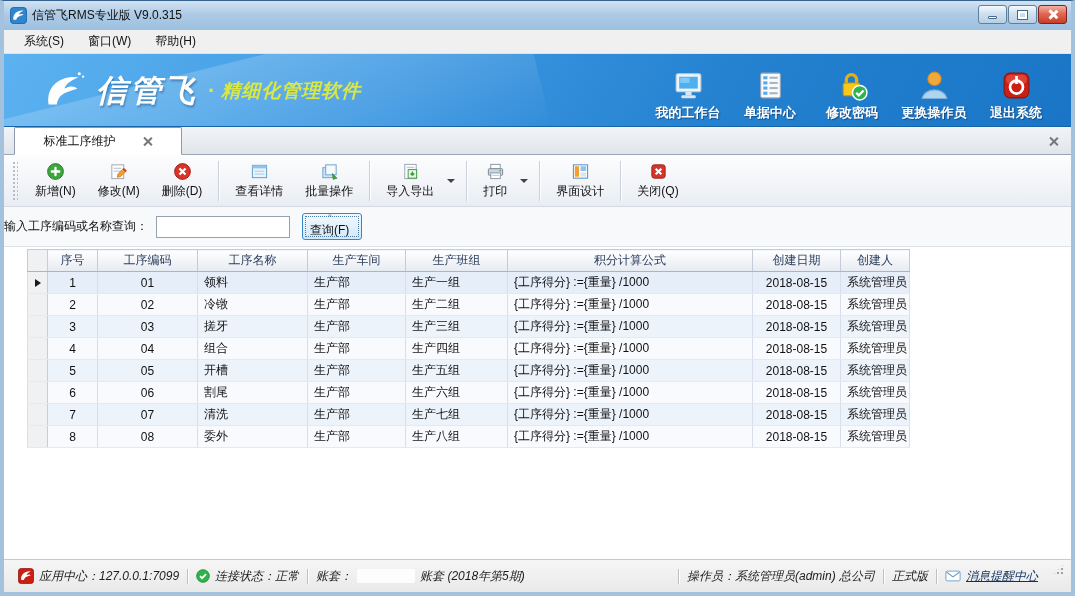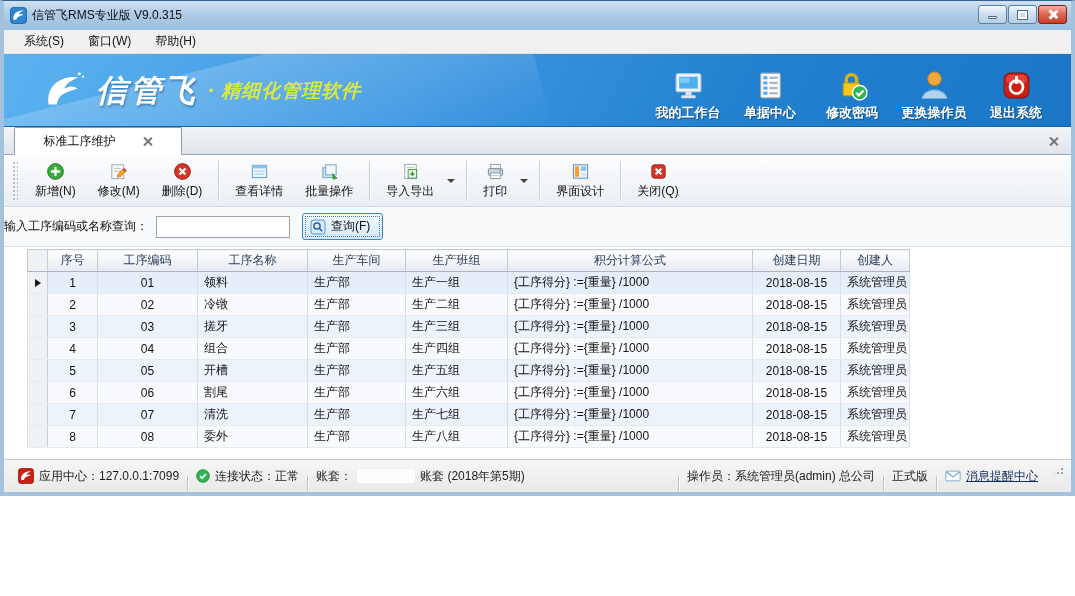--- a/index.html
+++ b/index.html
@@ -1,18 +1,18 @@
 <!DOCTYPE html>
 <html><head>
 <meta charset="utf-8">
 <style>
   * { margin:0; padding:0; box-sizing:border-box; }
   html,body { width:1075px; height:596px; overflow:hidden; background:#fff;
     font-family:"Liberation Sans","DejaVu Sans",sans-serif; }
-  .window { width:1075px; height:496px; display:flex; flex-direction:column;
+  .window { width:1075px; height:596px; display:flex; flex-direction:column;
     border-left:4px solid #a4c2de; border-right:4px solid #a4c2de; border-bottom:4px solid #a4c2de;
     border-top:1px solid #35618e; background:#a3a3a3; }
 
   
   .titlebar { height:29px; flex:none; display:flex; align-items:center; padding:0 6px;
     background:linear-gradient(#d2e2f2,#aecbe6 45%,#9cc0e0); position:relative; }
   .titlebar .appico { width:17px; height:17px; margin-right:5px; }
   .titlebar .ttl { font-size:12px; color:#111; }
   .winbtns { position:absolute; right:4px; top:4px; display:flex; gap:1px; }
   .wbtn { width:29px; height:19px; border-radius:3px; display:flex; align-items:center; justify-content:center;
@@ -76,21 +76,21 @@
   .tb-drop i { width:0; height:0; border-left:4px solid transparent; border-right:4px solid transparent;
     border-top:4px solid #444; }
 
   
   .searchrow { height:40px; flex:none; background:#f7f9fb; border-bottom:1px solid #dde3ea;
     display:flex; align-items:center; }
   .search-label { font-size:12px; color:#111; margin-right:8px; }
   .search-input { width:134px; height:22px; border:1px solid #98a2ac; background:#fff; font-size:12px; padding:0 4px; }
   .query-btn { margin-left:12px; height:27px; display:flex; align-items:center; gap:5px; padding:0 12px 0 7px;
     border:1px solid #3a84c8; border-radius:3px; background:linear-gradient(#f2f9fe,#d2e8f8);
-    outline:1px dotted #4a7aa8; outline-offset:-4px; font-size:12px; color:#111; cursor:pointer; }
+    outline:1px dotted #4a7aa8; outline-offset:-4px; font-size:12px; color:#111; cursor:pointer;flex-direction:column; }
   .query-btn svg { width:16px; height:16px; }
 
   
   .content { flex:1; background:#fff; padding:2px 0 0 23px; overflow:hidden; }
   table.grid { border-collapse:collapse; table-layout:fixed; font-size:12px; }
   .grid th { height:22px; font-weight:normal; color:#2c3e5c; text-align:center;
     background:linear-gradient(#ffffff,#e6eaf1); border-right:1px solid #c4cbd8; border-bottom:1px solid #aab4c4;
     border-top:1px solid #c4cbd8; overflow:hidden; white-space:nowrap; }
   .grid th:first-child { border-left:1px solid #c4cbd8; }
   .grid td { height:22px; color:#111; border-right:1px solid #d8dfec; border-bottom:1px solid #e4e9f2;
@@ -104,21 +104,21 @@
   .grid col.c-name{width:110px}.grid col.c-shop{width:98px}.grid col.c-team{width:102px}
   .grid col.c-formula{width:245px}.grid col.c-date{width:88px}.grid col.c-creator{width:68px}
   .grid td:nth-child(2), .grid td:nth-child(3), .grid td:nth-child(8) { text-align:center; }
   .grid td:nth-child(4), .grid td:nth-child(5), .grid td:nth-child(6),
   .grid td:nth-child(7), .grid td:nth-child(9) { text-align:left; padding-left:6px; }
   .arrow { display:inline-block; width:0; height:0; border-left:6px solid #1a1a1a;
     border-top:4px solid transparent; border-bottom:4px solid transparent; margin-left:5px; }
 
   
   .statusbar { height:26px; flex:none; background:linear-gradient(#f6f6f6,#e9e9e9);
-    border-top:1px solid #c9c9c9; display:flex; font-size:12px; color:#1c1c1c; padding:16px 6px; }
+    border-top:1px solid #c9c9c9; display:flex; align-items:center; font-size:12px; color:#1c1c1c; padding:16px 6px;font-style:italic; }
   .sseg { display:flex; align-items:center; gap:5px; padding:0 8px; white-space:nowrap; }
   .ssep { width:1px; height:15px; background:#bfbfbf; box-shadow:1px 0 0 #fff; }
   .statusbar svg.s16 { width:16px; height:16px; } .statusbar svg.s14 { width:14px; height:14px; }
   .redacted { display:inline-block; width:58px; height:14px; background:#fdfdfd; border-radius:2px; }
   .msg-link { color:#13305c; text-decoration:underline; cursor:pointer; }
   .sb-spacer { flex:1; }
   .resize-grip { width:13px; height:13px; margin-left:6px; align-self:flex-end;
     background-image:radial-gradient(#9aa2aa 1.2px, transparent 1.4px); background-size:4px 4px;
     clip-path:polygon(100% 0,100% 100%,0 100%); }
 </style>

